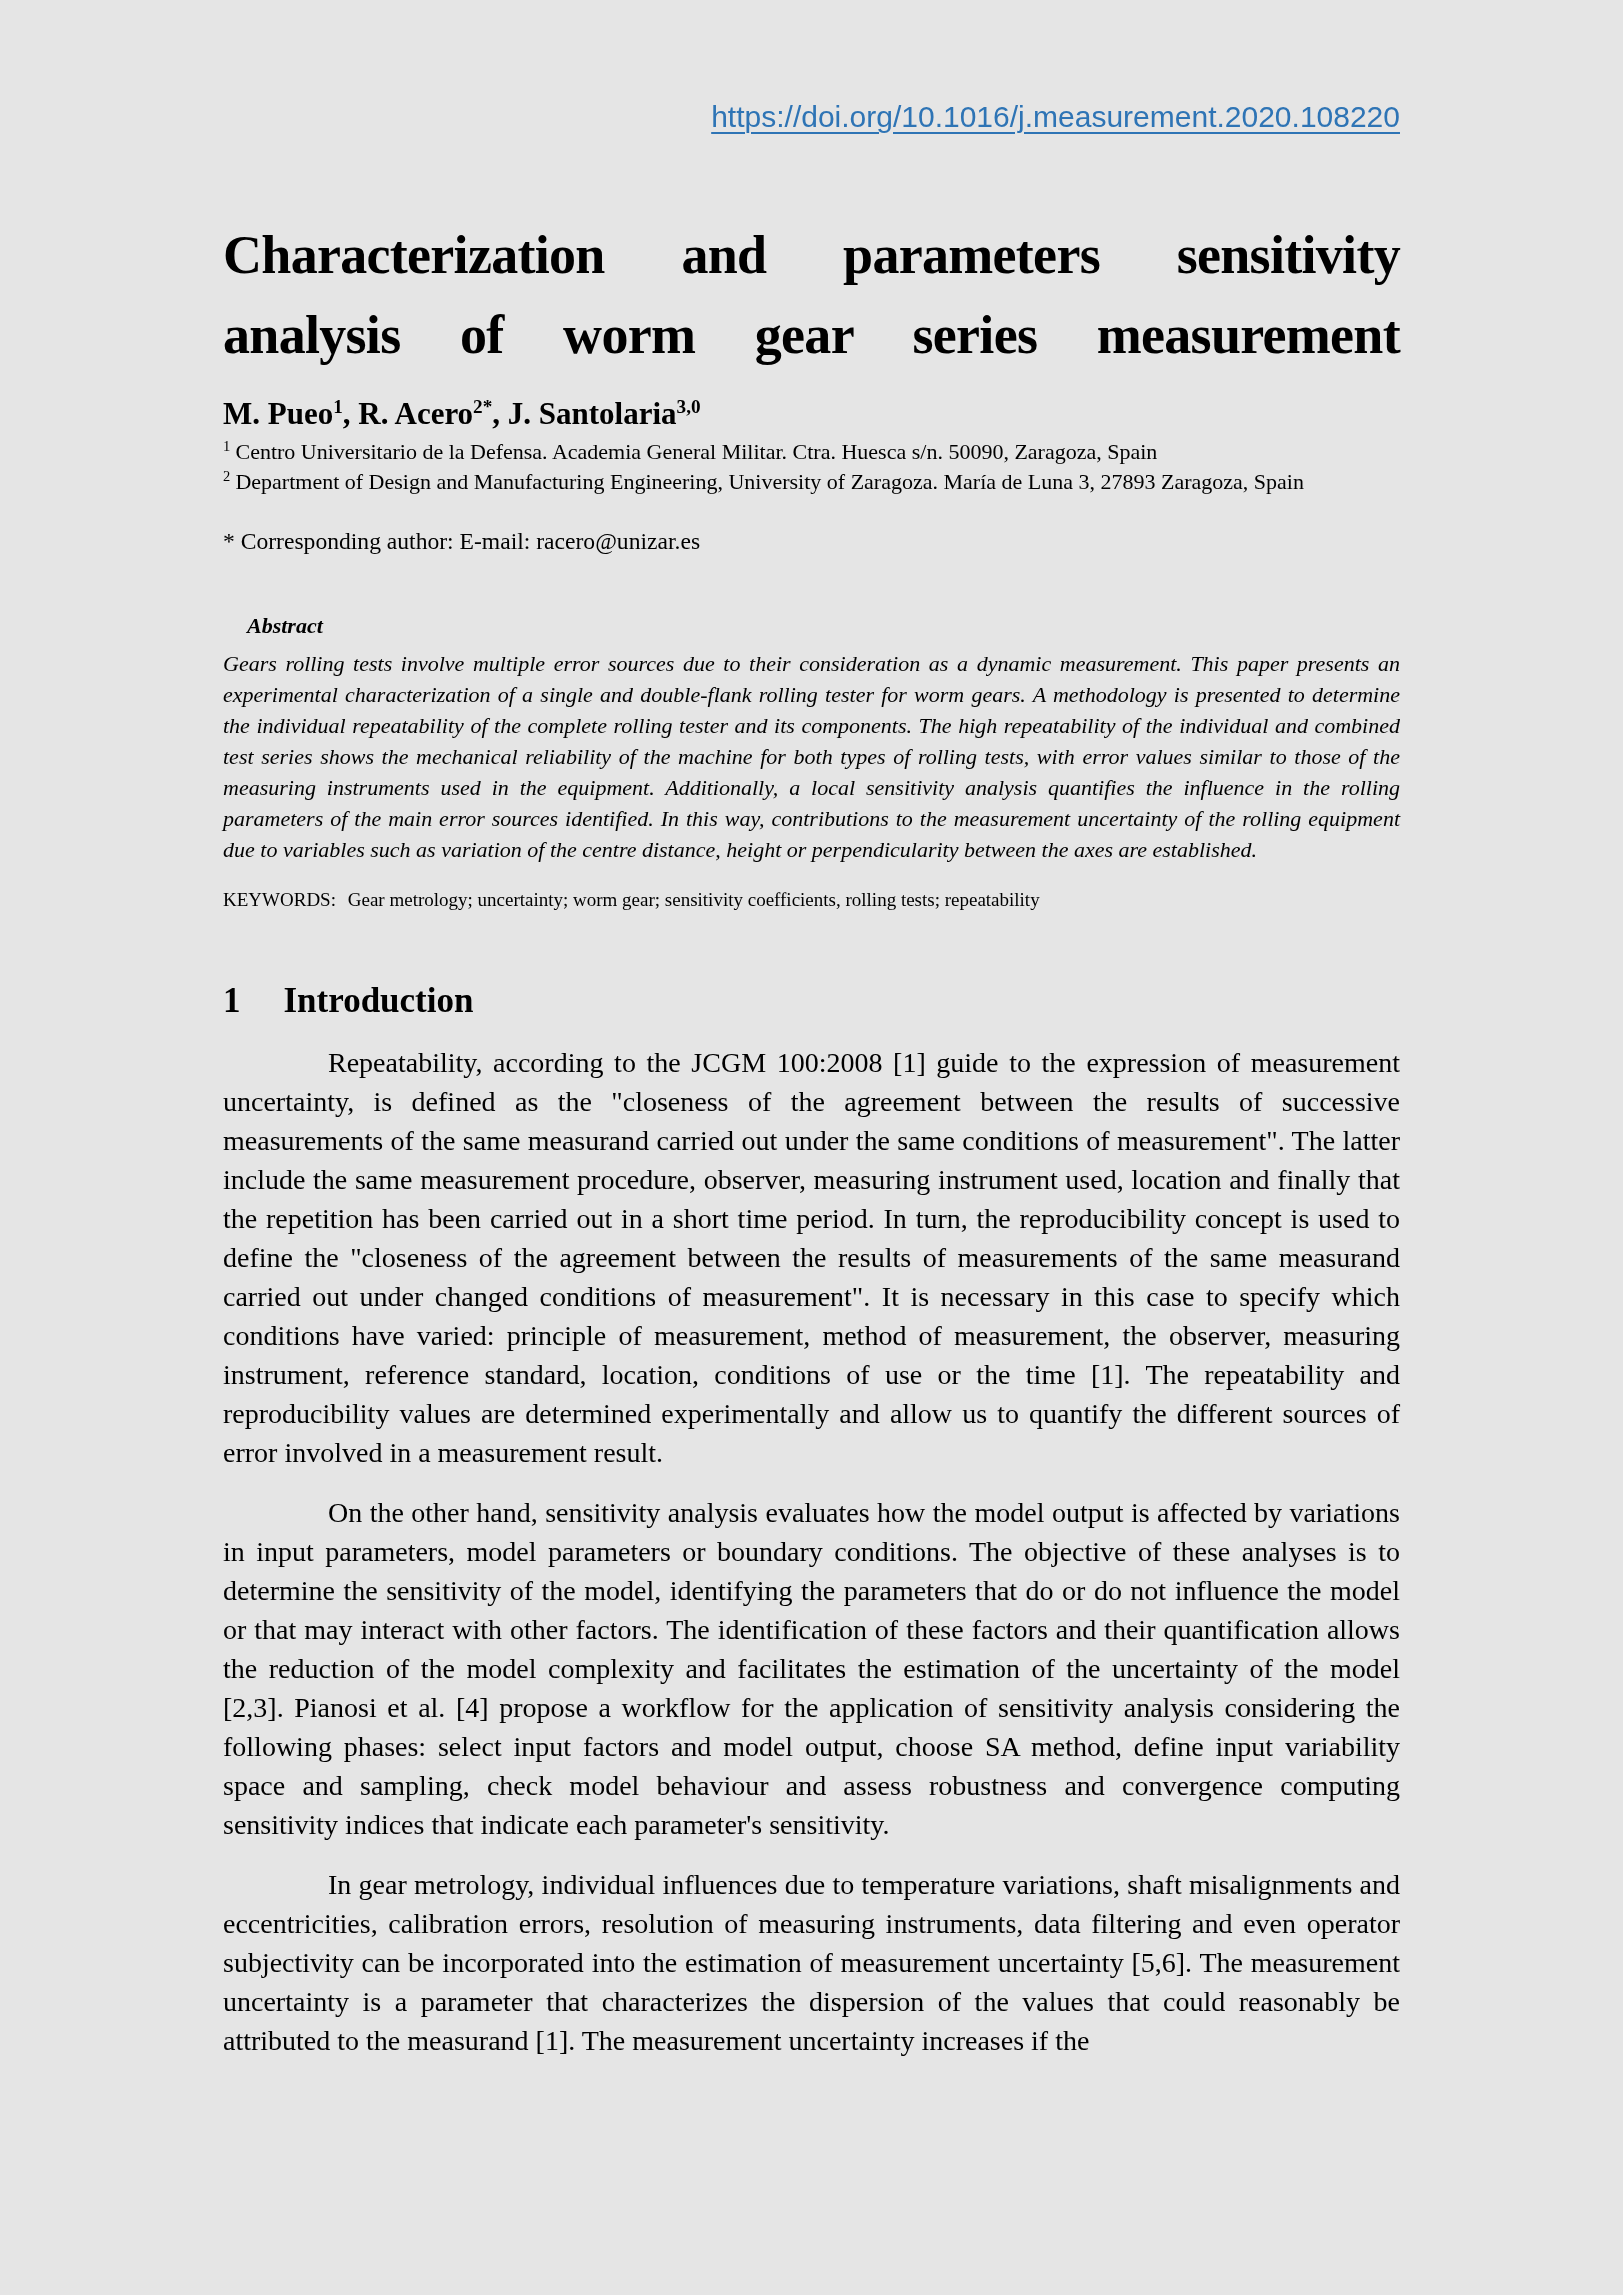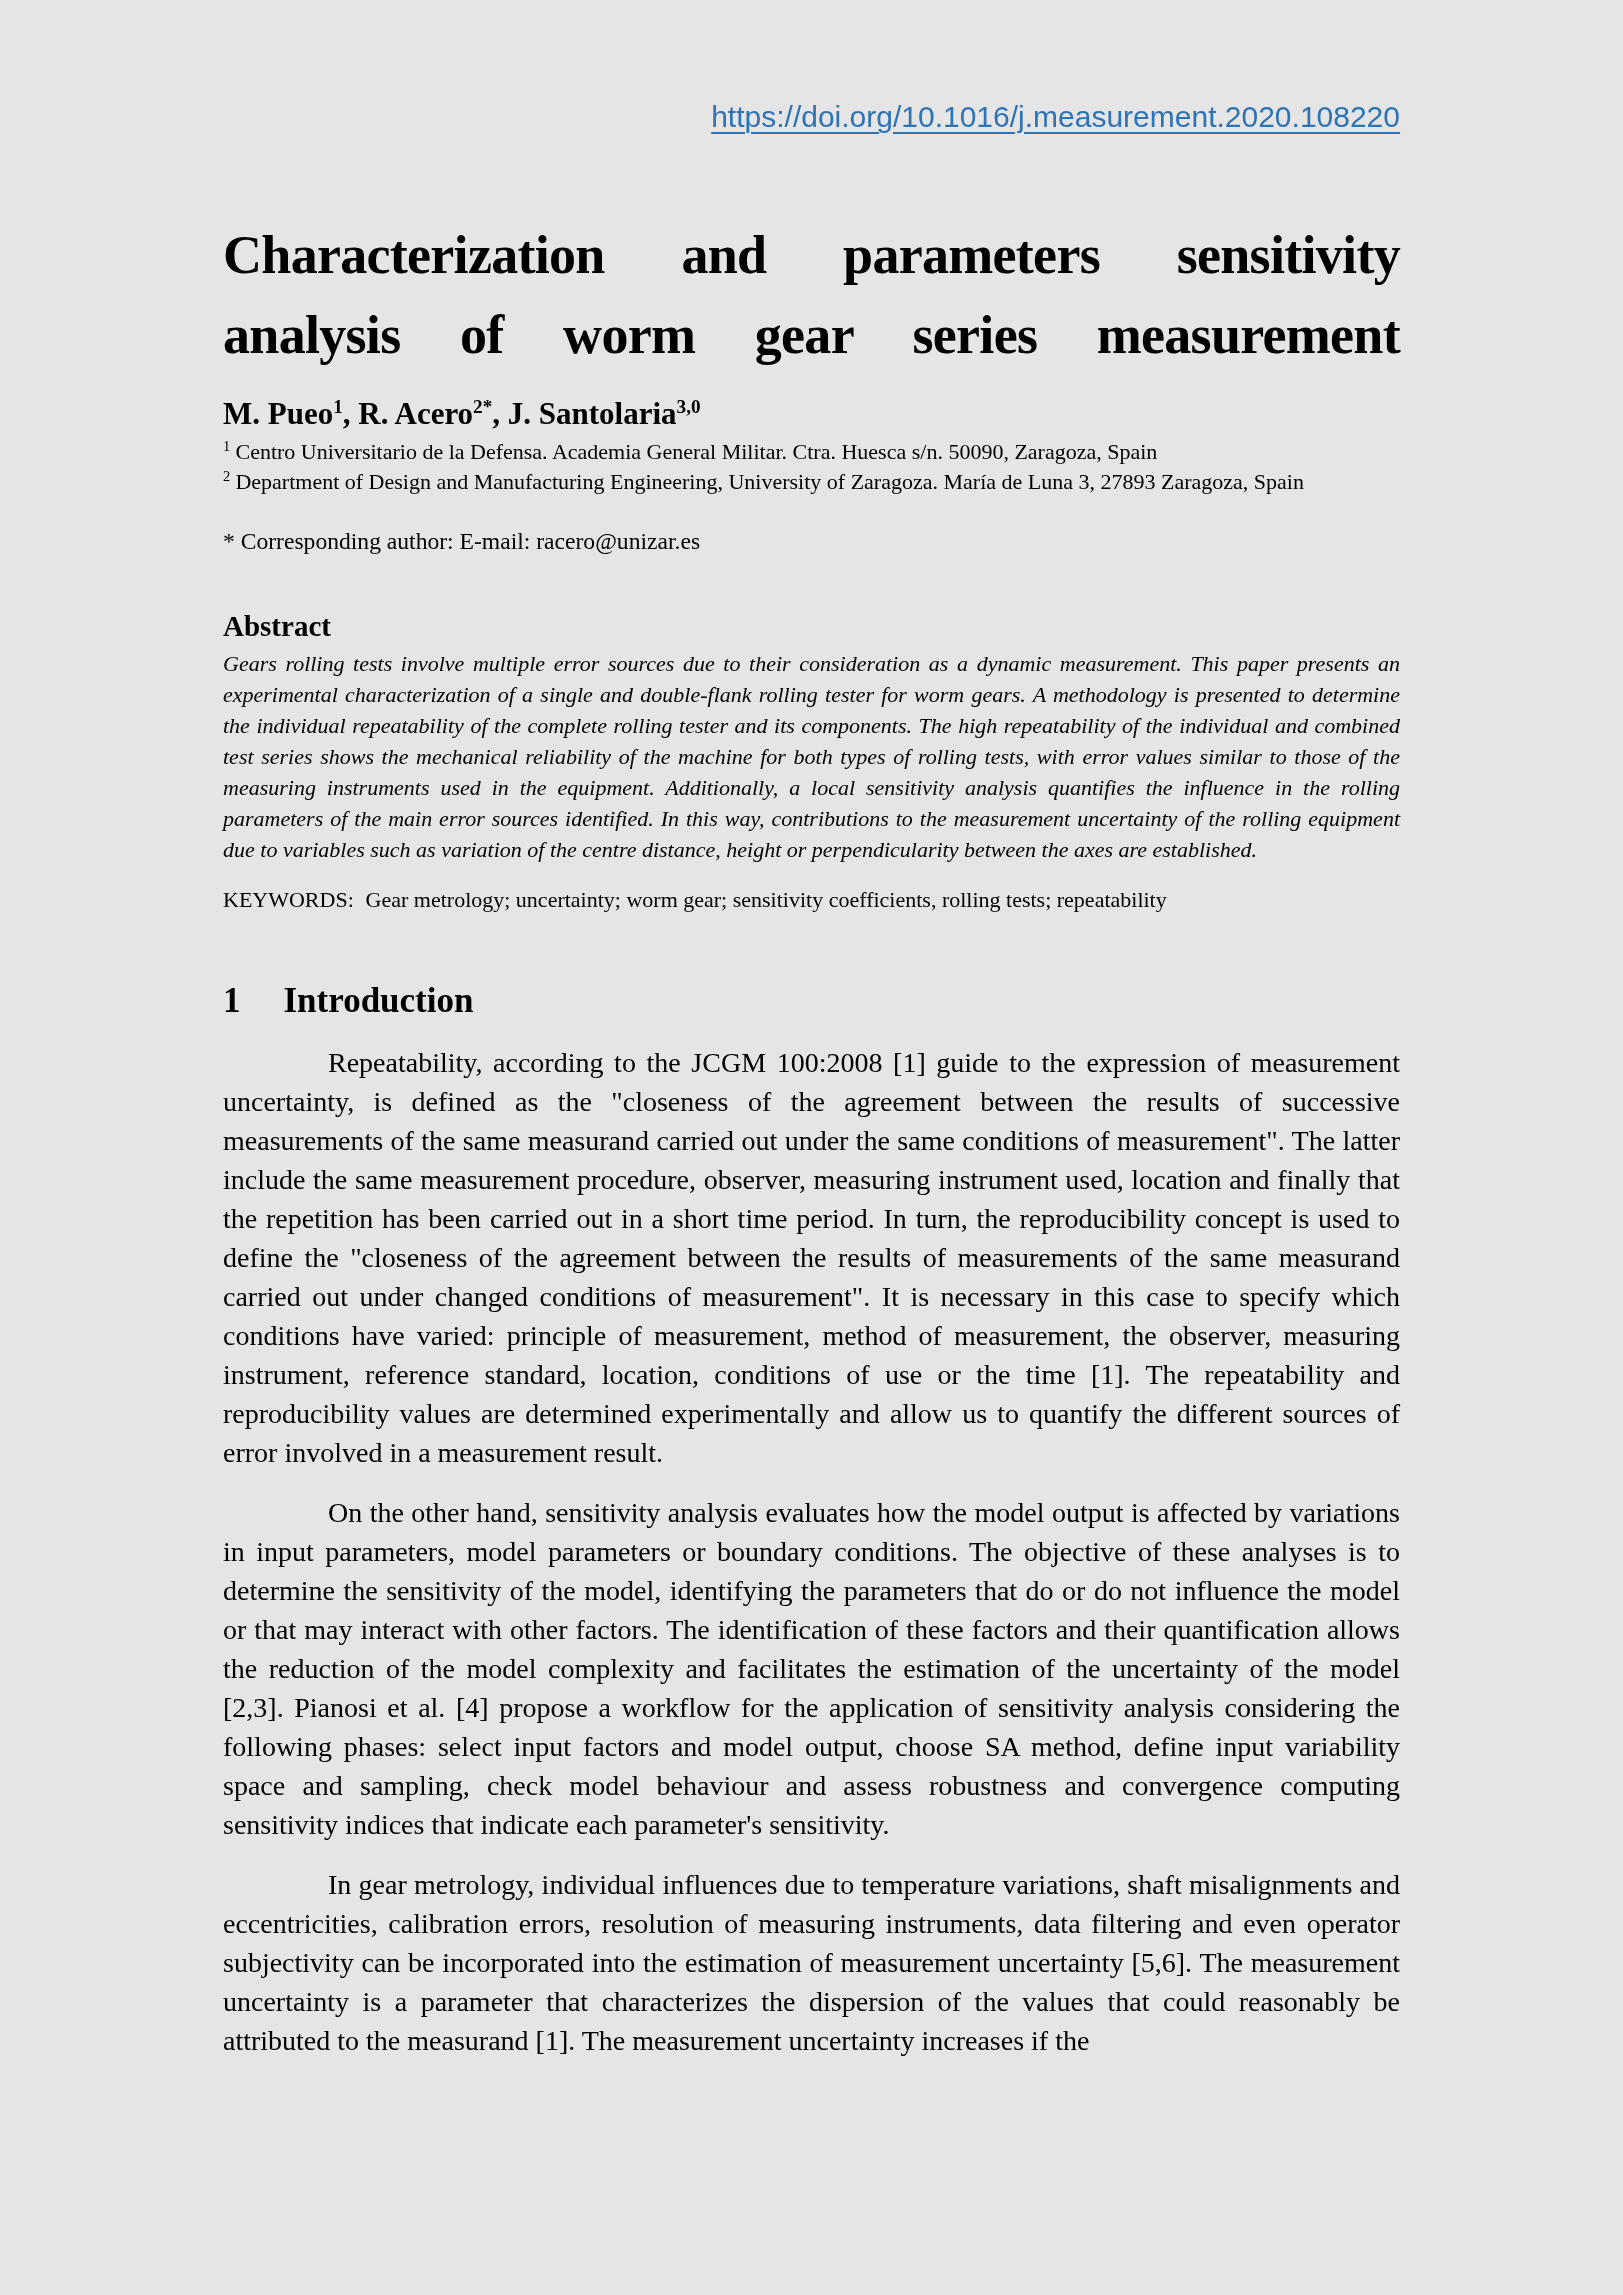--- a/index.html
+++ b/index.html
@@ -71,35 +71,37 @@
   .affil .affil-text { margin-left: 5.2px; }
   
   .corr {
     margin-top: 29.5px;
     font-size: 23.6px;
     line-height: 31px;
   }
   
   .abs-head {
     margin-top: 52px;
-    font-size: 29px;
+    font-size: 22px;
     font-weight: bold;
+    font-style: italic;
     line-height: 34px;
+    margin-left: 24px;
   }
   .abs-text {
     margin-top: 5.2px;
     font-size: 22px;
     font-style: italic;
     line-height: 31px;
     text-align: justify;
   }
   
   .keywords {
     margin-top: 18.3px;
-    font-size: 22px;
+    font-size: 19px;
     line-height: 31px;
   }
   .kw-label { margin-right: 11.8px; }
   
   .sec-head {
     margin-top: 65px;
     font-size: 35px;
     font-weight: bold;
     line-height: 42px;
   }

